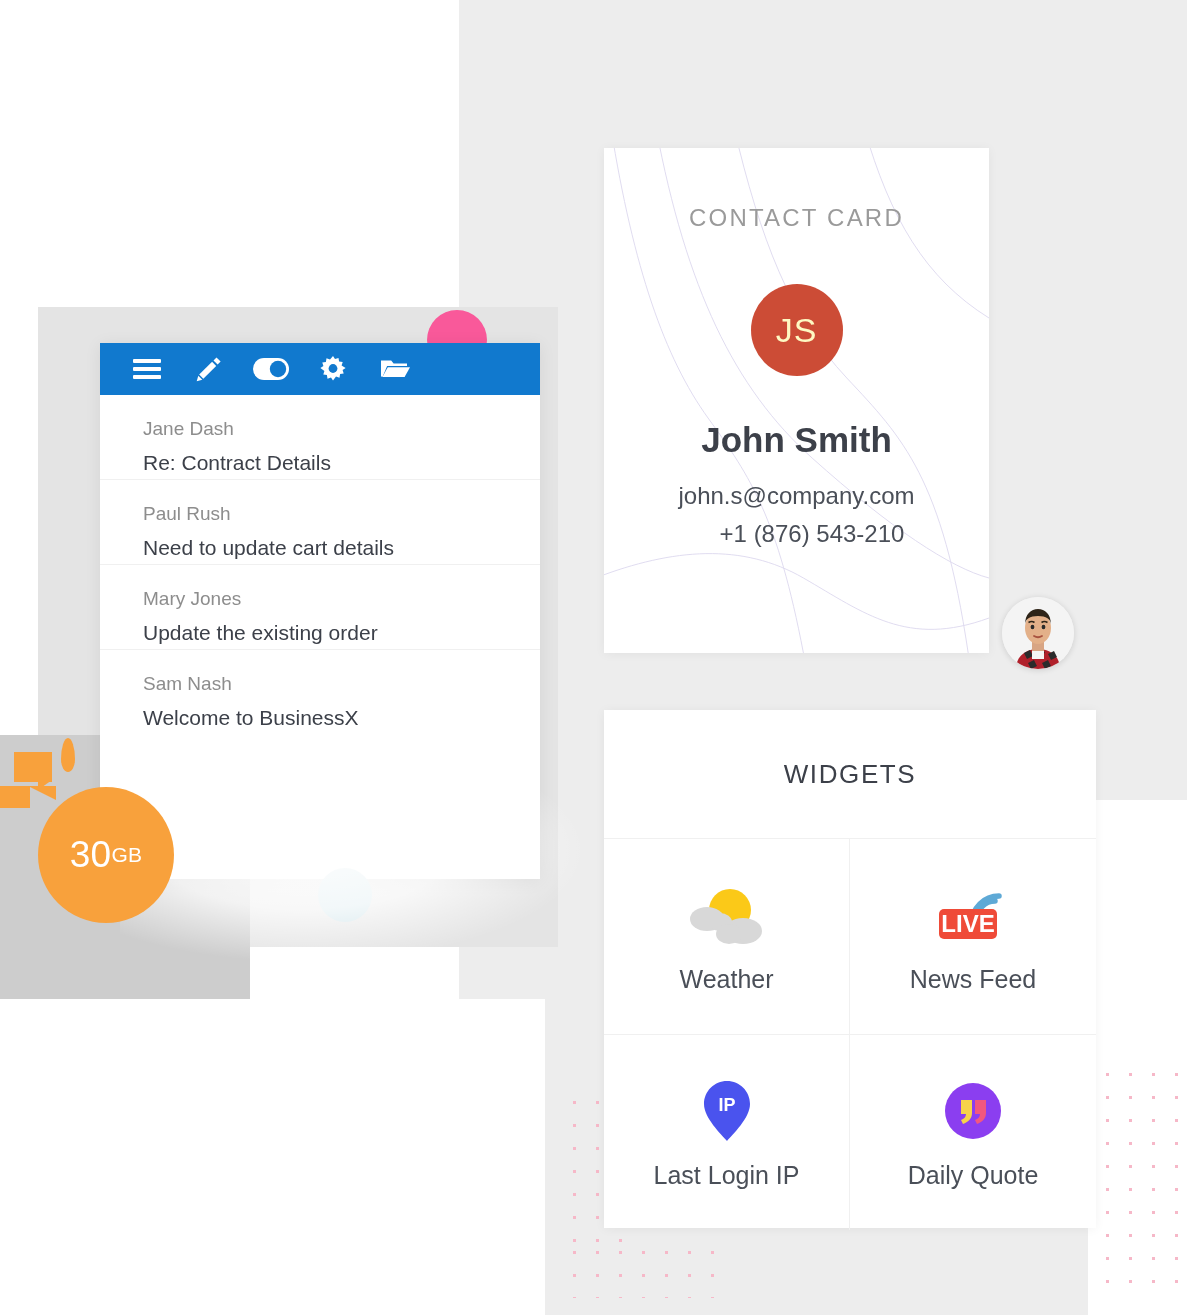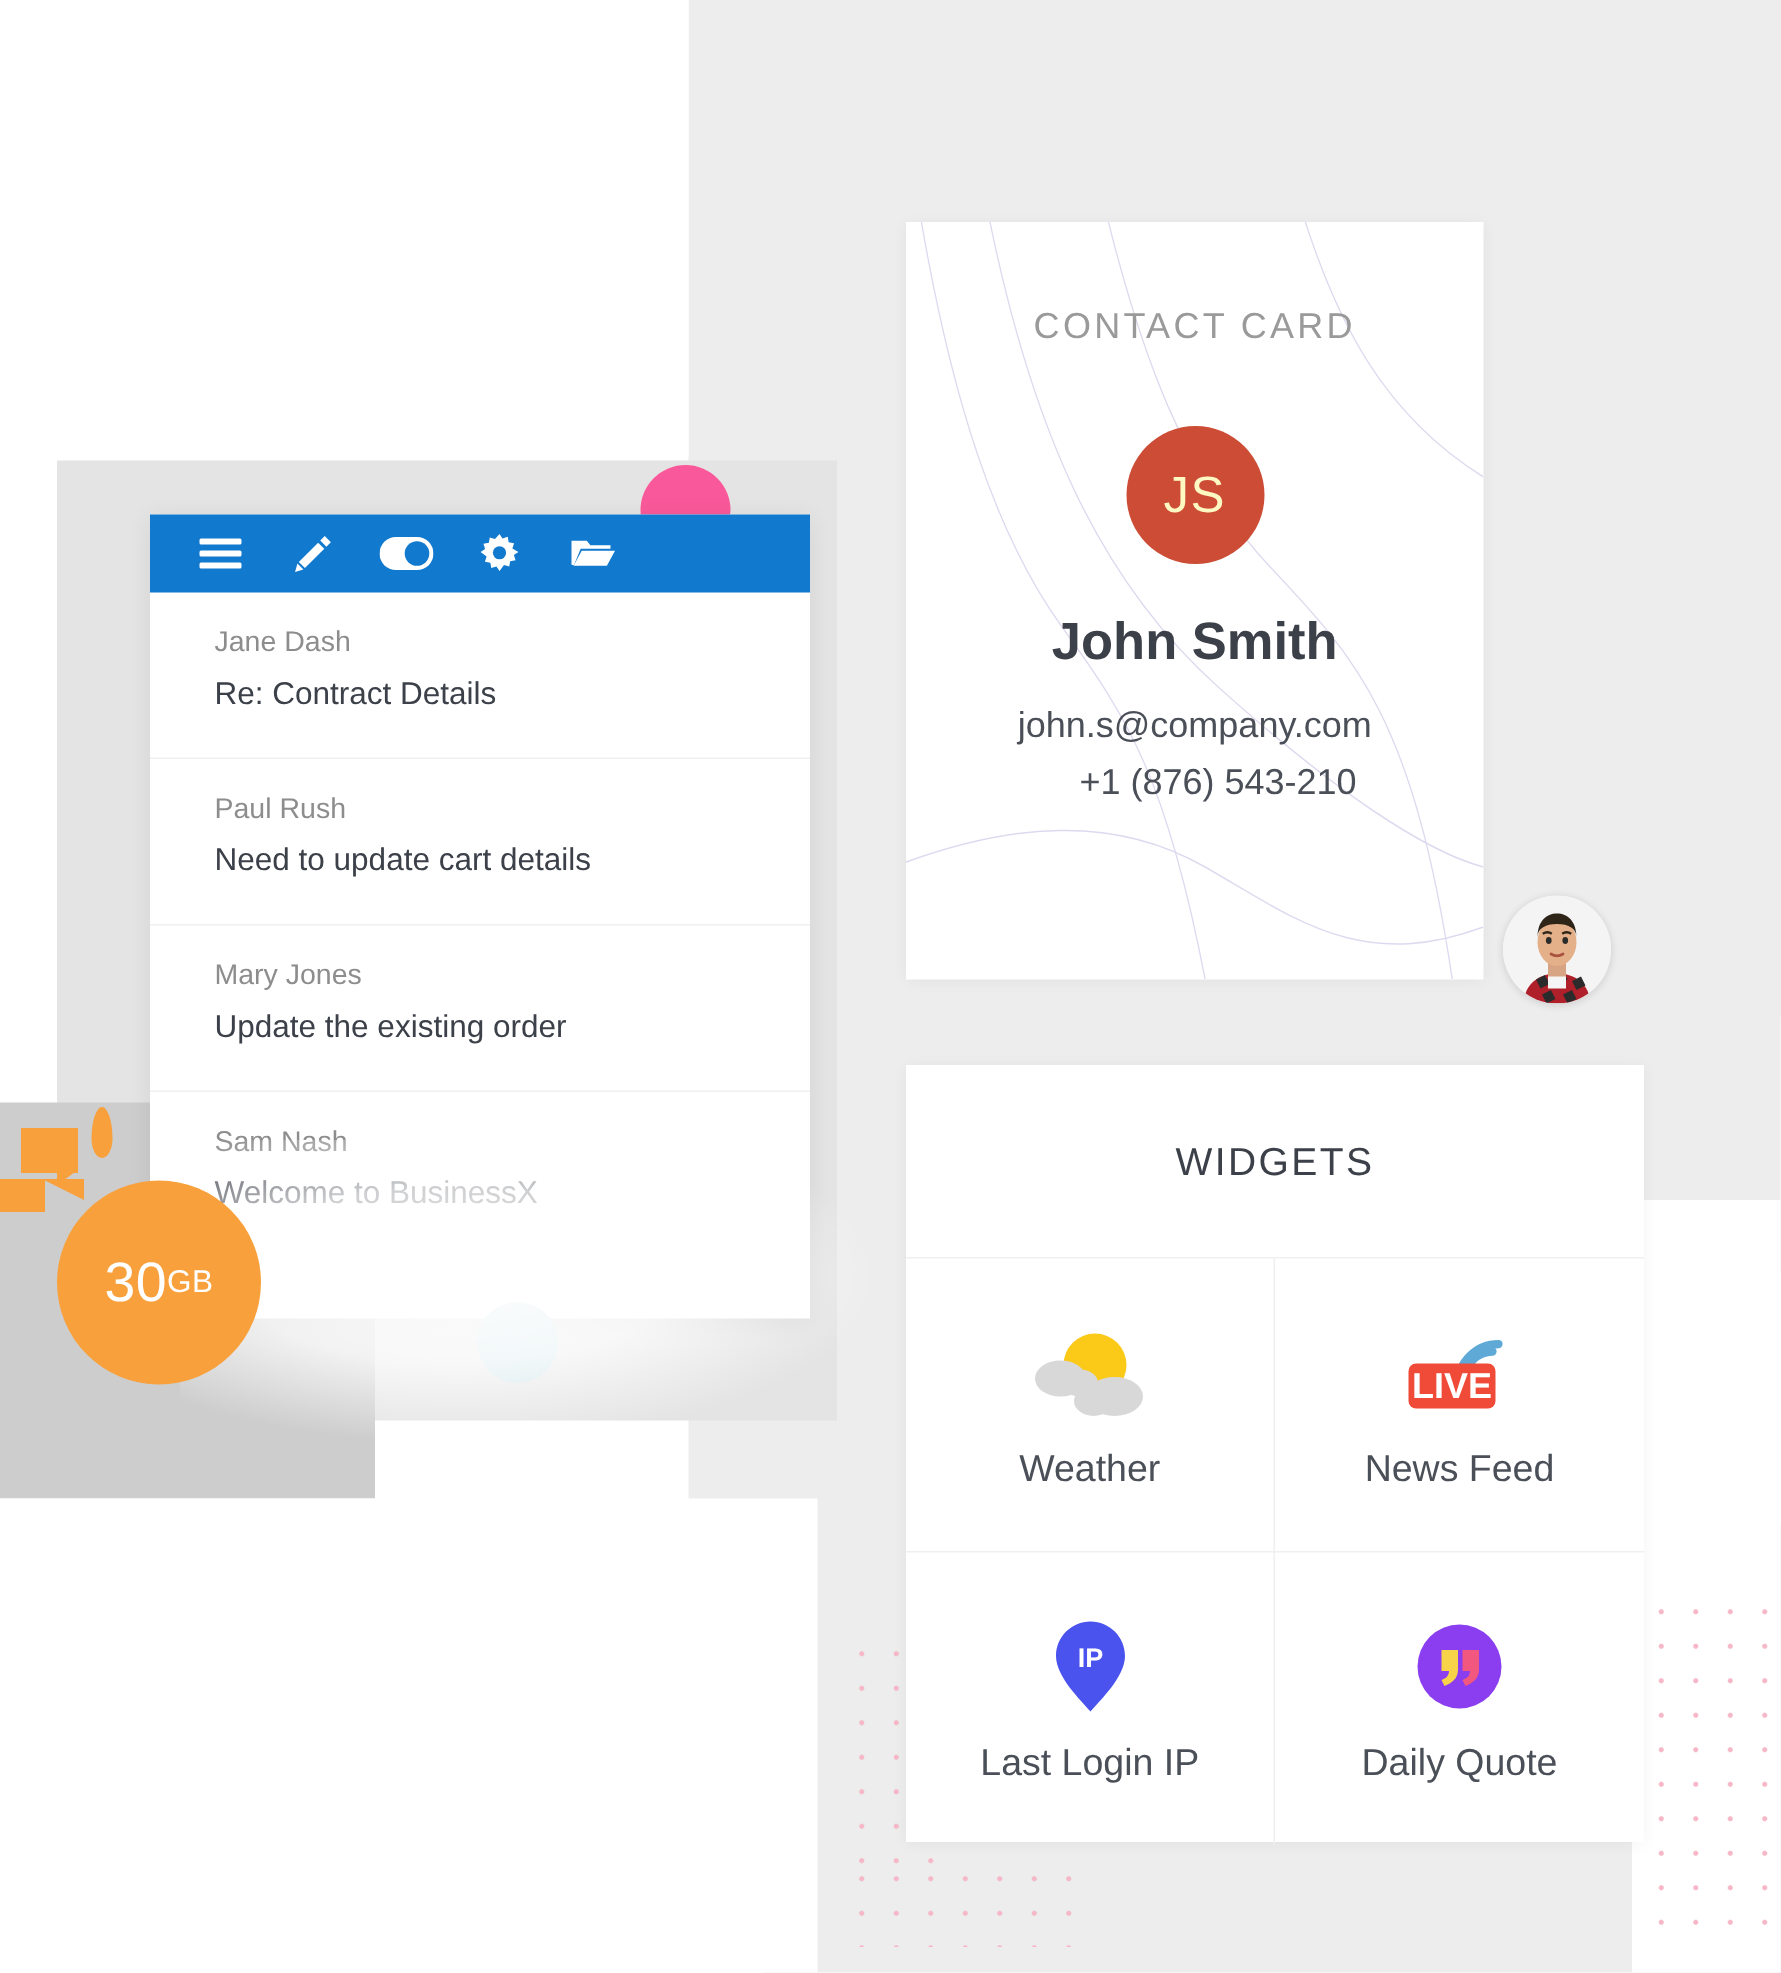--- a/index.html
+++ b/index.html
@@ -50,34 +50,34 @@
   .dots-row{left:560px;top:1238px;width:162px;height:60px;}
   .dots-right{left:1093px;top:1060px;width:94px;height:230px;}
 
   
   .mail-card{position:absolute;left:100px;top:343px;width:440px;height:536px;background:#ffffff;
     box-shadow:0 2px 16px rgba(0,0,0,.07);}
   .mail-toolbar{height:52px;background:#1179ce;display:flex;align-items:center;padding:0 0 0 16px;gap:0;}
   .tb-btn{width:62px;height:52px;display:flex;align-items:center;justify-content:center;cursor:pointer;}
   .tb-btn svg{display:block;}
   .mail-list{padding:0;}
-  .mail-row{padding:23px 0 30px 43px;border-bottom:1px solid #f0f0f0;}
+  .mail-row{padding:23px 0 4px 43px;border-bottom:1px solid #f0f0f0;}
   .mail-row:last-child{border-bottom:none;}
   .mail-from{font-size:19px;color:#8d8d8d;margin-bottom:11px;}
   .mail-subject{font-size:21px;color:#3c4049;}
 
   
   .contact-card{position:absolute;left:604px;top:148px;width:385px;height:505px;background:#fff;
     box-shadow:0 1px 10px rgba(0,0,0,.05);overflow:hidden;}
   .contact-card .swirl{position:absolute;inset:0;width:100%;height:100%;}
   .cc-inner{position:relative;z-index:2;text-align:center;}
   .cc-title{margin-top:56px;font-size:24px;letter-spacing:2.2px;color:#9a9a9a;}
   .cc-avatar{margin:52px auto 0;width:92px;height:92px;border-radius:50%;background:#cc4c36;
     display:flex;align-items:center;justify-content:center;color:#fef9c3;font-size:34px;letter-spacing:1px;}
-  .cc-name{margin-top:32px;font-size:35px;font-weight:700;color:#3c4049;}
+  .cc-name{margin-top:44px;font-size:35px;font-weight:700;color:#3c4049;}
   .cc-email{margin-top:22px;font-size:24px;color:#4a4f58;}
   .cc-phone{margin-top:10px;font-size:24px;color:#4a4f58;padding-left:31px;}
 
   .photo-avatar{position:absolute;left:1002px;top:597px;width:72px;height:72px;border-radius:50%;
     overflow:hidden;box-shadow:0 1px 6px rgba(0,0,0,.14);background:#f2f2f2;z-index:6;}
   .photo-avatar svg{display:block;}
 
   
   .widgets-card{position:absolute;left:604px;top:710px;width:492px;height:518px;background:#fff;
     box-shadow:0 1px 10px rgba(0,0,0,.05);}

